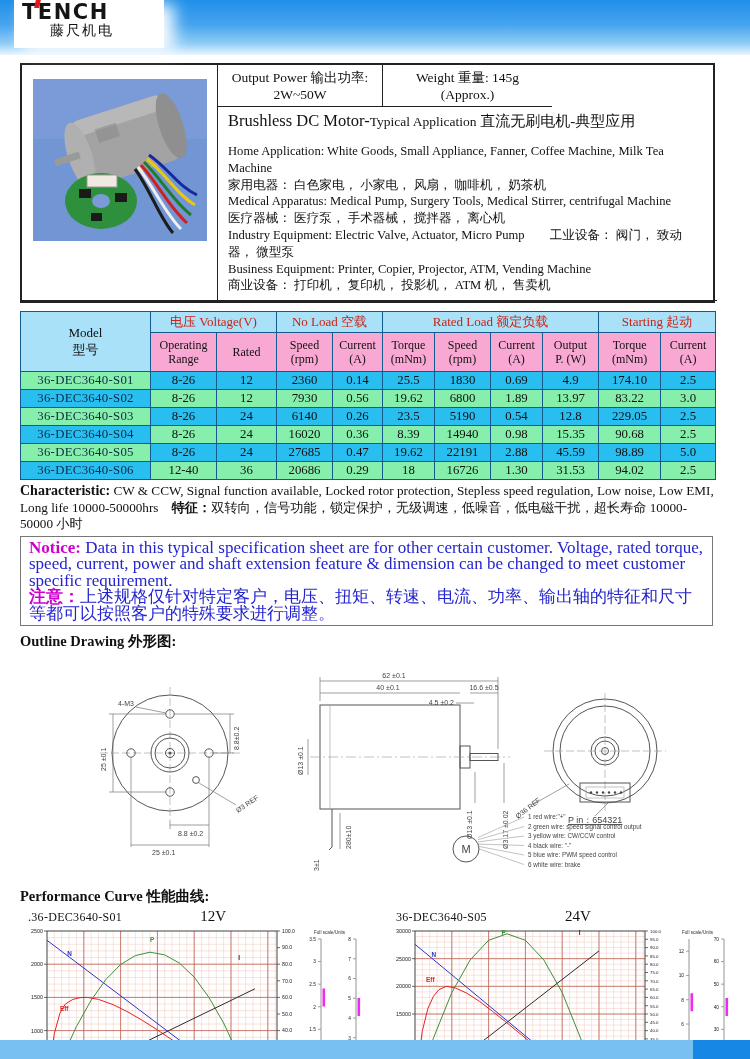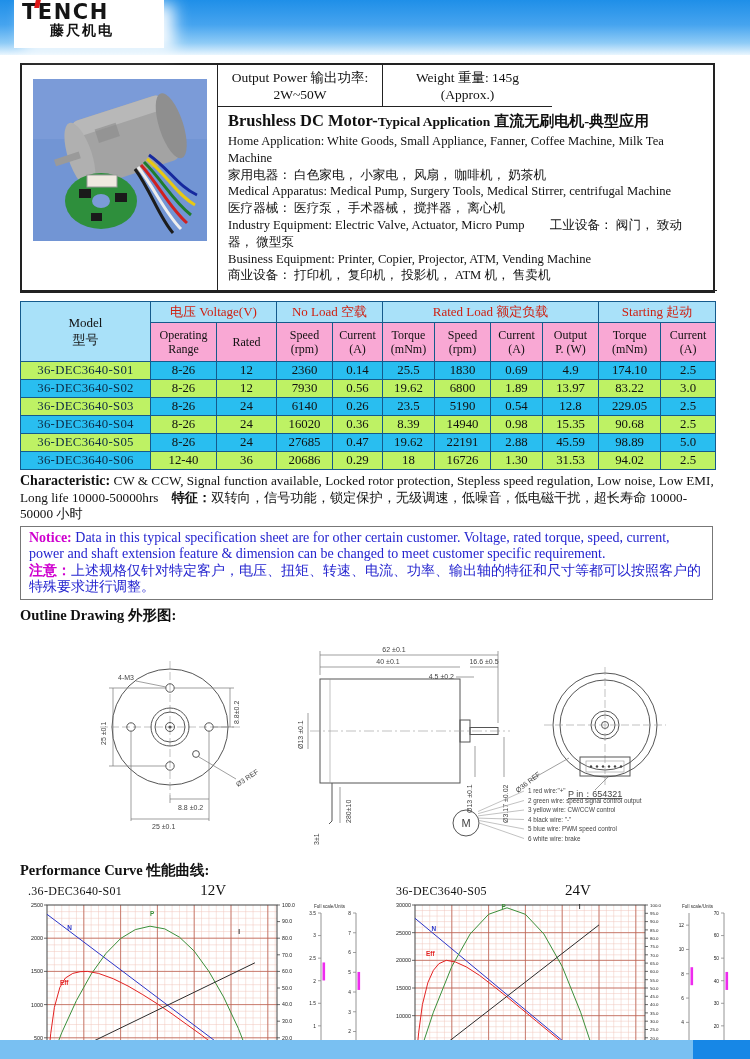--- a/index.html
+++ b/index.html
@@ -5,51 +5,51 @@
   html,body{margin:0;padding:0;background:#e9e9e9;}
   .page{position:relative;width:750px;height:1059px;background:#fff;overflow:hidden;
         font-family:"Liberation Serif",serif;color:#111;}
   
   .band{position:relative;height:55px;background:linear-gradient(180deg,#1f8fe8 0%,#46a4ef 45%,#8ecbf6 78%,#eaf6fe 100%);}
   .logo-box{position:absolute;left:14px;top:0;width:138px;height:47px;background:#fff;
             box-shadow:10px 4px 16px rgba(255,255,255,.95);padding:1px 4px 0 8px;}
   .logo-en{position:relative;font-family:"DejaVu Sans",sans-serif;font-weight:800;font-size:21px;
            letter-spacing:1.5px;color:#151515;line-height:22px;}
   .logo-dot{position:absolute;left:13px;top:-1px;width:5px;height:8px;background:#e01818;transform:skewX(-12deg);}
-  .logo-cn{font-size:14px;font-weight:700;margin-left:28px;letter-spacing:2px;line-height:16px;}
+  .logo-cn{font-size:14px;font-weight:400;margin-left:28px;letter-spacing:2px;line-height:16px;}
   
   .tt{display:grid;grid-template-columns:195px 165px 170px 165px;width:695px;margin:8px 0 0 20px;
       border:2px solid #222;box-sizing:border-box;}
   .tt-cell{border-left:1px solid #222;border-bottom:1px solid #222;box-sizing:border-box;}
   .tt-photo{grid-row:1/3;grid-column:1;border-left:none;display:flex;align-items:flex-start;justify-content:center;padding-top:12px;}
   .tt-model{grid-column:2;position:relative;display:flex;align-items:center;justify-content:center;height:42px;}
   .tt-model .name{font-size:21px;font-weight:700;}
   .tt-model .wm{position:absolute;left:14px;top:10px;font-size:18px;font-weight:700;color:#c9cfd8;opacity:.65;}
   .tt-small{display:flex;flex-direction:column;align-items:center;justify-content:center;height:42px;font-size:13.5px;line-height:17px;}
   .tt-app{grid-column:2/5;padding:4px 10px 6px 10px;}
-  .app-title{font-weight:700;margin-bottom:2px;}
+  .app-title{font-weight:400;margin-bottom:12px;}
   .app-title .big{font-size:16.5px;}
   .app-title .mid{font-size:13.5px;}
   .app-title .cn{font-size:15px;}
   .app-line{font-size:12.6px;line-height:16.8px;}
   
   table.spec{border-collapse:collapse;width:695px;margin:8px 0 0 20px;table-layout:fixed;}
   table.spec td,table.spec th{border:1px solid #155a8c;text-align:center;padding:0;font-weight:400;}
   .grp{color:#cf1f10;font-size:13px;height:20px;background:#a9e1f9;}
   .sub{font-size:12px;line-height:14px;height:38px;background:#f9a8d4;white-space:pre-line;}
   .mhead{background:#a9e1f9;font-size:13px;white-space:pre-line;font-weight:600;}
   table.spec td{font-size:12.8px;height:17px;}
   td.model{font-weight:700;color:#0d2b45;letter-spacing:.3px;}
   .c-cyan{background:#29bef0;}
-  .c-light{background:#bef264;}
+  .c-light{background:#86efac;}
   
   .charc{width:700px;margin:3px 0 0 20px;font-size:13.2px;line-height:16.5px;}
   .charc b.en{font-size:14px;}
   .notice{width:693px;margin:3px 0 0 20px;border:1px solid #777;padding:3px 8px;box-sizing:border-box;
-          font-size:14px;line-height:16.5px;color:#2424cf;}
+          font-size:17px;line-height:16.5px;color:#2424cf;}
   .mag{color:#cf00cf;font-weight:700;}
   .sect-title{margin:6px 0 0 20px;font-weight:700;font-size:14.5px;}
   
   .draw{margin:2px 0 0 20px;}
   .draw text{font-family:"Liberation Sans",sans-serif;font-size:7px;fill:#444;}
   .draw .dim{stroke:#777;stroke-width:.7;fill:none;}
   .draw .obj{stroke:#555;stroke-width:1;fill:none;}
   .draw .thin{stroke:#999;stroke-width:.6;fill:none;}
   .screwline{display:flex;justify-content:space-between;width:710px;margin:0 0 0 20px;font-size:13.5px;}
   

